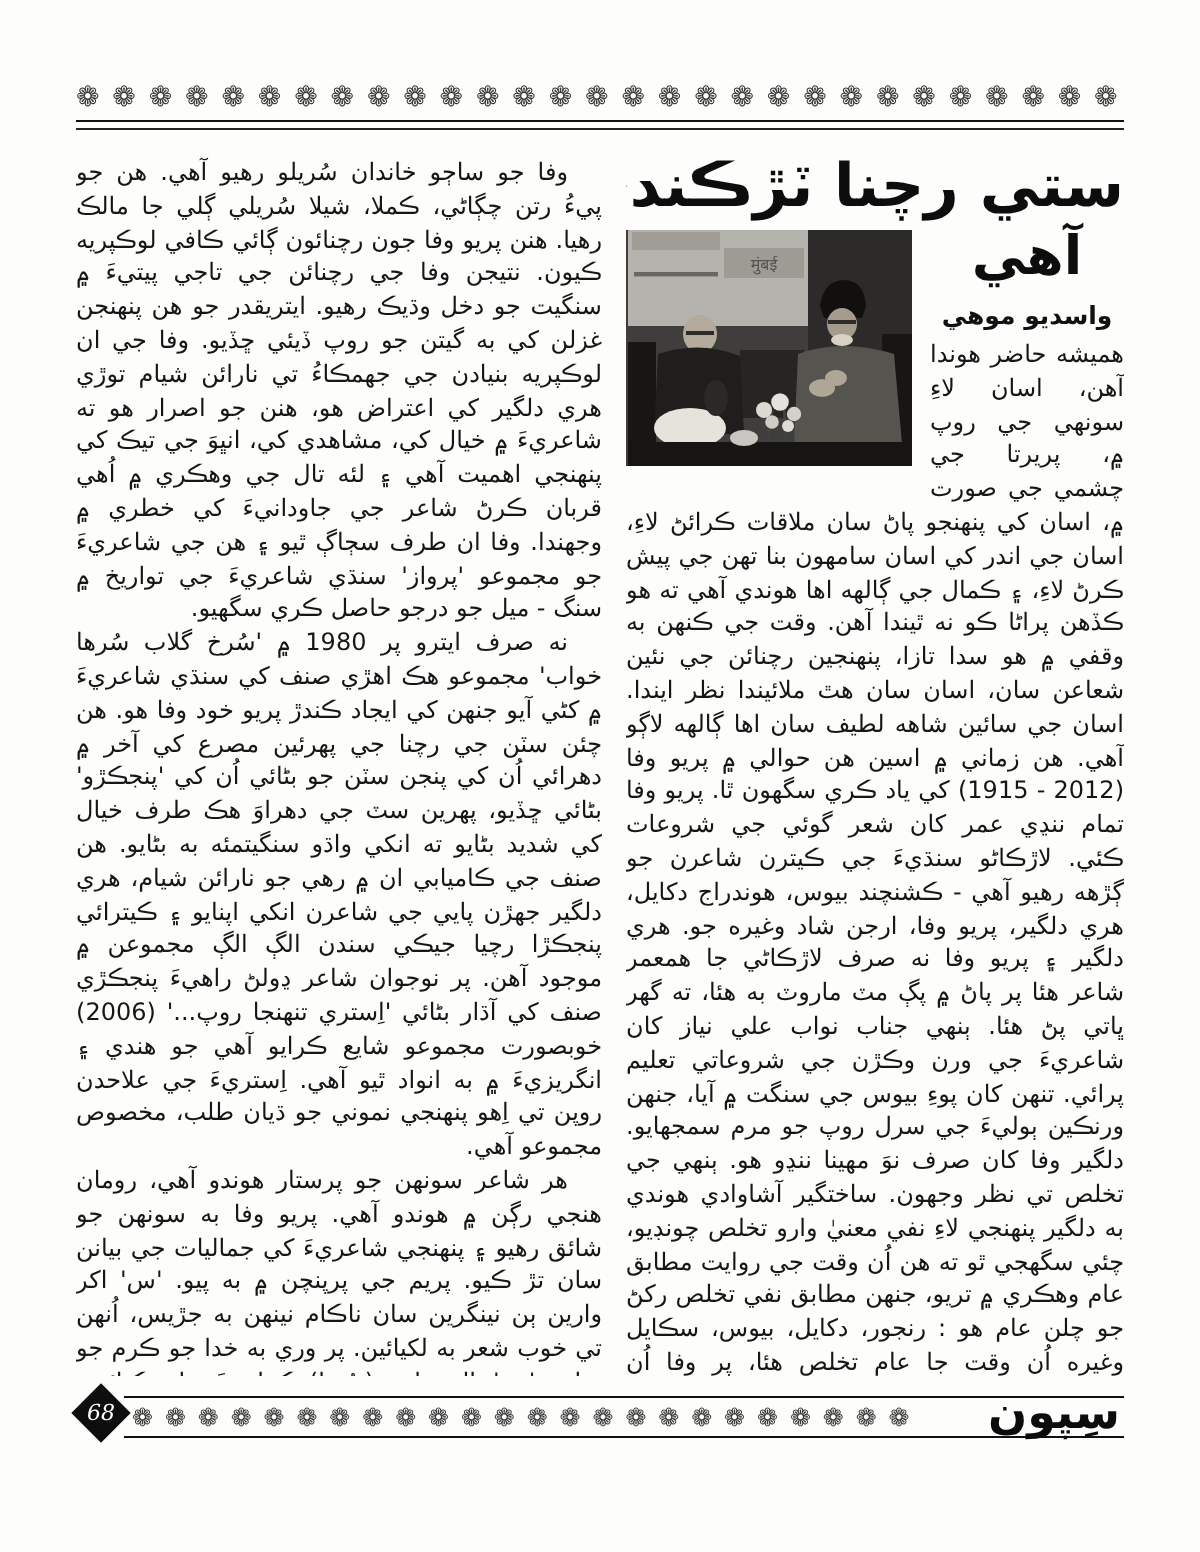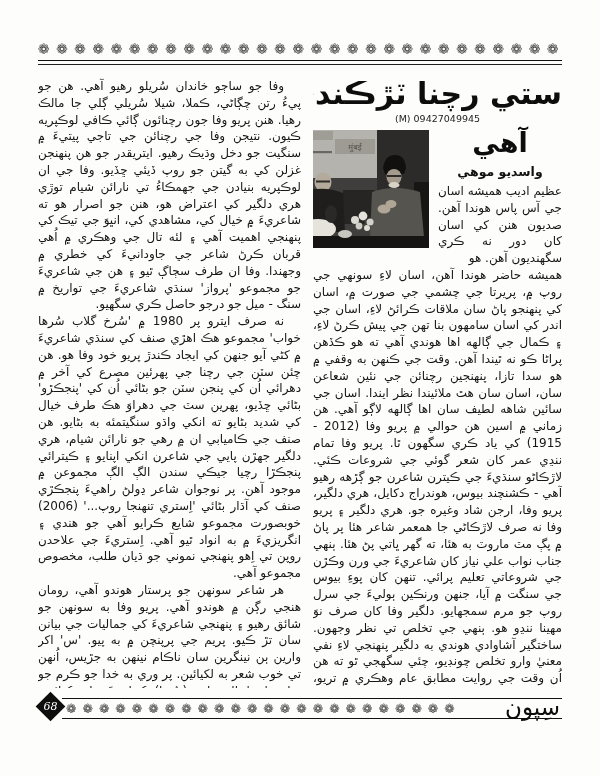--- a/index.html
+++ b/index.html
@@ -37,39 +37,39 @@
   .para { text-indent:17px; }
 
   
   .title {
     font-size:30px; font-weight:bold; text-align:center;
     line-height:36px; letter-spacing:0; color:#0d0d0d;
     white-space:nowrap;
   }
   .phone { font-size:9.5px; text-align:center; direction:ltr; color:#222; margin:1px 0 3px 0; font-family:"DejaVu Sans", sans-serif; }
 
-  .photo-wrap { float:left; width:116px; height:118px; margin:3px 9px 5px 0; background:#3f3e3c; }
+  .photo-wrap { float:left; width:143px; height:118px; margin:3px 9px 5px 0; background:#3f3e3c; }
   .photo-wrap svg { display:block; }
 
   .subtitle { font-size:27px; font-weight:bold; text-align:center; line-height:32px; margin-top:1px; color:#0d0d0d; }
   .author   { font-size:12.5px; font-weight:bold; text-align:center; margin:5px 0 4px 0; color:#111; }
 
   
   .footer { position:relative; margin-top:7px; height:30px; direction:ltr; }
   .footer-strip {
     position:absolute; left:24px; right:0; top:3px; height:21px;
     border-top:1.4px solid #111; border-bottom:1.4px solid #111;
     display:flex; align-items:center;
   }
   .footer-orn {
     flex:1; font-size:12.5px; color:#3a3a3a; letter-spacing:1px;
     white-space:nowrap; overflow:hidden; direction:ltr; padding:0 4px;
   }
   .magazine {
-    font-size:23px; font-weight:normal; direction:rtl;
+    font-size:23px; font-weight:bold; direction:rtl;
     padding:0 2px 3px 6px; color:#0c0c0c; white-space:nowrap;
   }
   .diamond {
     position:absolute; left:2px; top:1px;
     width:21px; height:21px; background:#0e0e0e;
     transform:rotate(45deg); z-index:2;
   }
   .diamond span {
     position:absolute; inset:0; transform:rotate(-45deg);
     display:flex; align-items:center; justify-content:center;
@@ -83,21 +83,20 @@
 <div class="page">
   <div class="frame">
 
     <div class="orn-row">❁ ❁ ❁ ❁ ❁ ❁ ❁ ❁ ❁ ❁ ❁ ❁ ❁ ❁ ❁ ❁ ❁ ❁ ❁ ❁ ❁ ❁ ❁ ❁ ❁ ❁ ❁ ❁ ❁ ❁ ❁ ❁ ❁ ❁</div>
     <div class="dbl-line"></div>
 
     <div class="cols">
 
       <div class="col col-right">
         <div class="title">ستي رچنا ٽڙڪندي</div>
-        <div class="phone">(M) 09427049945</div>
 
         <div class="photo-wrap">
           <svg width="142" height="118" viewBox="0 0 142 118" xmlns="http://www.w3.org/2000/svg">
             <rect x="0" y="0" width="142" height="118" fill="#3f3e3c"></rect>
 
             <rect x="0" y="0" width="90" height="48" fill="#b5b3ae"></rect>
             <rect x="2" y="1" width="44" height="9" fill="#8d8b84" opacity="0.55"></rect>
             <rect x="3" y="21" width="42" height="2.2" fill="#696762"></rect>
             <rect x="48" y="9" width="40" height="15" fill="#9d9b94"></rect>
             <text x="68" y="20" font-size="8" text-anchor="middle" fill="#55534e">मुंबई</text>
@@ -129,21 +128,20 @@
             <circle cx="76" cy="86" r="4.4" fill="#e4e2db"></circle>
             <circle cx="83" cy="92" r="3.6" fill="#d3d1ca"></circle>
             <circle cx="72" cy="96" r="3.4" fill="#cfcdc6"></circle>
             <circle cx="80" cy="98" r="3" fill="#dedcd5"></circle>
             <ellipse cx="58" cy="104" rx="7" ry="4" fill="#c8c6bf"></ellipse>
           </svg>
         </div>
 
         <div class="subtitle">آهي</div>
         <div class="author">واسديو موهي</div>
-        <p class="flow-para">عظيم اديب هميشه اسان جي آس پاس هوندا آهن. صديون هنن کي اسان کان دور نه ڪري سگهنديون آهن. هو</p>
         <p class="flow-para">هميشه حاضر هوندا آهن، اسان لاءِ سونهي جي روپ ۾، پريرتا جي چشمي جي صورت ۾، اسان کي پنهنجو پاڻ سان ملاقات ڪرائڻ لاءِ، اسان جي اندر کي اسان سامهون بنا تهن جي پيش ڪرڻ لاءِ، ۽ ڪمال جي ڳالهه اها هوندي آهي ته هو ڪڏهن پراڻا ڪو نه ٿيندا آهن. وقت جي ڪنهن به وقفي ۾ هو سدا تازا، پنهنجين رچنائن جي نئين شعاعن سان، اسان سان هٿ ملائيندا نظر ايندا. اسان جي سائين شاهه لطيف سان اها ڳالهه لاڳو آهي. هن زماني ۾ اسين هن حوالي ۾ پريو وفا (2012 - 1915) کي ياد ڪري سگهون ٿا. پريو وفا تمام ننڍي عمر کان شعر گوئي جي شروعات ڪئي. لاڙڪاڻو سنڌيءَ جي ڪيترن شاعرن جو ڳڙهه رهيو آهي - ڪشنچند بيوس، هوندراج دکايل، هري دلگير، پريو وفا، ارجن شاد وغيره جو. هري دلگير ۽ پريو وفا نه صرف لاڙڪاڻي جا همعمر شاعر هئا پر پاڻ ۾ پڳ مٽ ماروٽ به هئا، ته گهر ڀاتي پڻ هئا. ٻنهي جناب نواب علي نياز کان شاعريءَ جي ورن وڪڙن جي شروعاتي تعليم پرائي. تنهن کان پوءِ بيوس جي سنگت ۾ آيا، جنهن ورنڪين ٻوليءَ جي سرل روپ جو مرم سمجهايو. دلگير وفا کان صرف نوَ مهينا ننڍو هو. ٻنهي جي تخلص تي نظر وجهون. ساختگير آشاوادي هوندي به دلگير پنهنجي لاءِ نفي معنيٰ وارو تخلص چونڊيو، چئي سگهجي ٿو ته هن اُن وقت جي روايت مطابق عام وهڪري ۾ تريو، جنهن مطابق نفي تخلص رکڻ جو چلن عام هو : رنجور، دکايل، بيوس، سڪايل وغيره اُن وقت جا عام تخلص هئا، پر وفا اُن وهڪري جي اُبتڙ تريو ۽ شفي معنيٰ وارو تخلص چونڊيائين. عقيدت سان چئي سگهجي ٿو ته وفا، پريو جو تومل چڳاڻيءَ جي سپلو جو انگ رهي، هن ڪڏهن رشتن ناتن ۾ بيوفائي نه ڪئي.</p>
       </div>
 
       <div class="col col-left" dir="rtl">
           <p class="para">وفا جو ساڄو خاندان سُريلو رهيو آهي. هن جو پيءُ رتن چڳاڻي، ڪملا، شيلا سُريلي ڳلي جا مالڪ رهيا. هنن پريو وفا جون رچنائون ڳائي ڪافي لوڪپريه ڪيون. نتيجن وفا جي رچنائن جي تاجي پيتيءَ ۾ سنگيت جو دخل وڌيڪ رهيو. ايتريقدر جو هن پنهنجن غزلن کي به گيتن جو روپ ڏيئي ڇڏيو. وفا جي ان لوڪپريه بنيادن جي جهمڪاءُ تي نارائن شيام توڙي هري دلگير کي اعتراض هو، هنن جو اصرار هو ته شاعريءَ ۾ خيال کي، مشاهدي کي، انڀوَ جي تيڪ کي پنهنجي اهميت آهي ۽ لئه تال جي وهڪري ۾ اُهي قربان ڪرڻ شاعر جي جاودانيءَ کي خطري ۾ وجهندا. وفا ان طرف سڄاڳ ٿيو ۽ هن جي شاعريءَ جو مجموعو 'پرواز' سنڌي شاعريءَ جي تواريخ ۾ سنگ - ميل جو درجو حاصل ڪري سگهيو.</p>
           <p class="para">نه صرف ايترو پر 1980 ۾ 'سُرخ گلاب سُرها خواب' مجموعو هڪ اهڙي صنف کي سنڌي شاعريءَ ۾ کڻي آيو جنهن کي ايجاد ڪندڙ پريو خود وفا هو. هن چئن سٽن جي رچنا جي پهرئين مصرع کي آخر ۾ دهرائي اُن کي پنجن سٽن جو بڻائي اُن کي 'پنجڪڙو' بڻائي ڇڏيو، پهرين سٽ جي دهراوَ هڪ طرف خيال کي شديد بڻايو ته انکي واڌو سنگيتمئه به بڻايو. هن صنف جي ڪاميابي ان ۾ رهي جو نارائن شيام، هري دلگير جهڙن پايي جي شاعرن انکي اپنايو ۽ ڪيترائي پنجڪڙا رچيا جيڪي سندن الڳ الڳ مجموعن ۾ موجود آهن. پر نوجوان شاعر ڍولڻ راهيءَ پنجڪڙي صنف کي آڌار بڻائي 'اِستري تنهنجا روپ...' (2006) خوبصورت مجموعو شايع ڪرايو آهي جو هندي ۽ انگريزيءَ ۾ به انواد ٿيو آهي. اِستريءَ جي علاحدن روپن تي اِهو پنهنجي نموني جو ڌيان طلب، مخصوص مجموعو آهي.</p>
           <p class="para">هر شاعر سونهن جو پرستار هوندو آهي، رومان هنجي رڳن ۾ هوندو آهي. پريو وفا به سونهن جو شائق رهيو ۽ پنهنجي شاعريءَ کي جماليات جي بيانن سان تڙ ڪيو. پريم جي پرپنچن ۾ به پيو. 'س' اکر وارين ٻن نينگرين سان ناڪام نينهن به جڙيس، اُنهن تي خوب شعر به لکيائين. پر وري به خدا جو ڪرم جو شادي 'س' نالي واري (سُندا) ڪماريءَ سان ڪيائين. هن جي شادي ڇوڪريءَ جي مائٽن جي منظوريءَ کان سواءِ ٿي. ان زماني ۾ ان قسم جي شادي وڏي همت گهرندي هئي جا پريو وفا ڏيکاري. رومانس ته هر شاعر جي اندر هوندو ئي آهي، شاهه سائين هجي يا ڪاليداس هجي يا تلسيداس هجي. عمر جي مٿئين ڏاڪي تي پهچڻ تي مذاق ۾ افسوس به</p>
         </div>
 
     </div>

